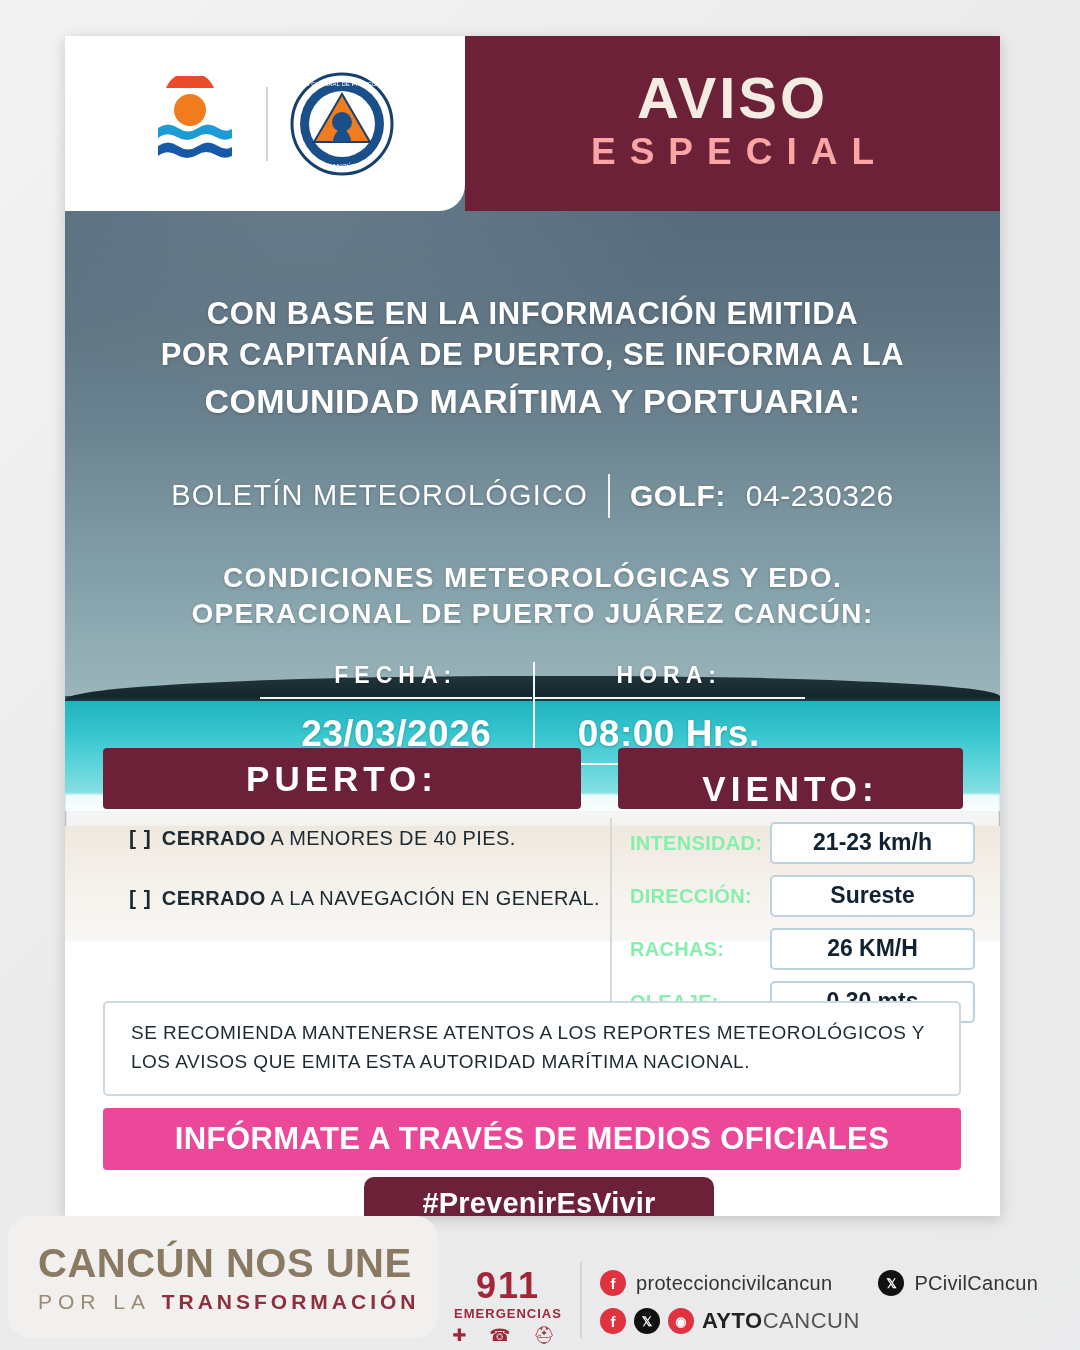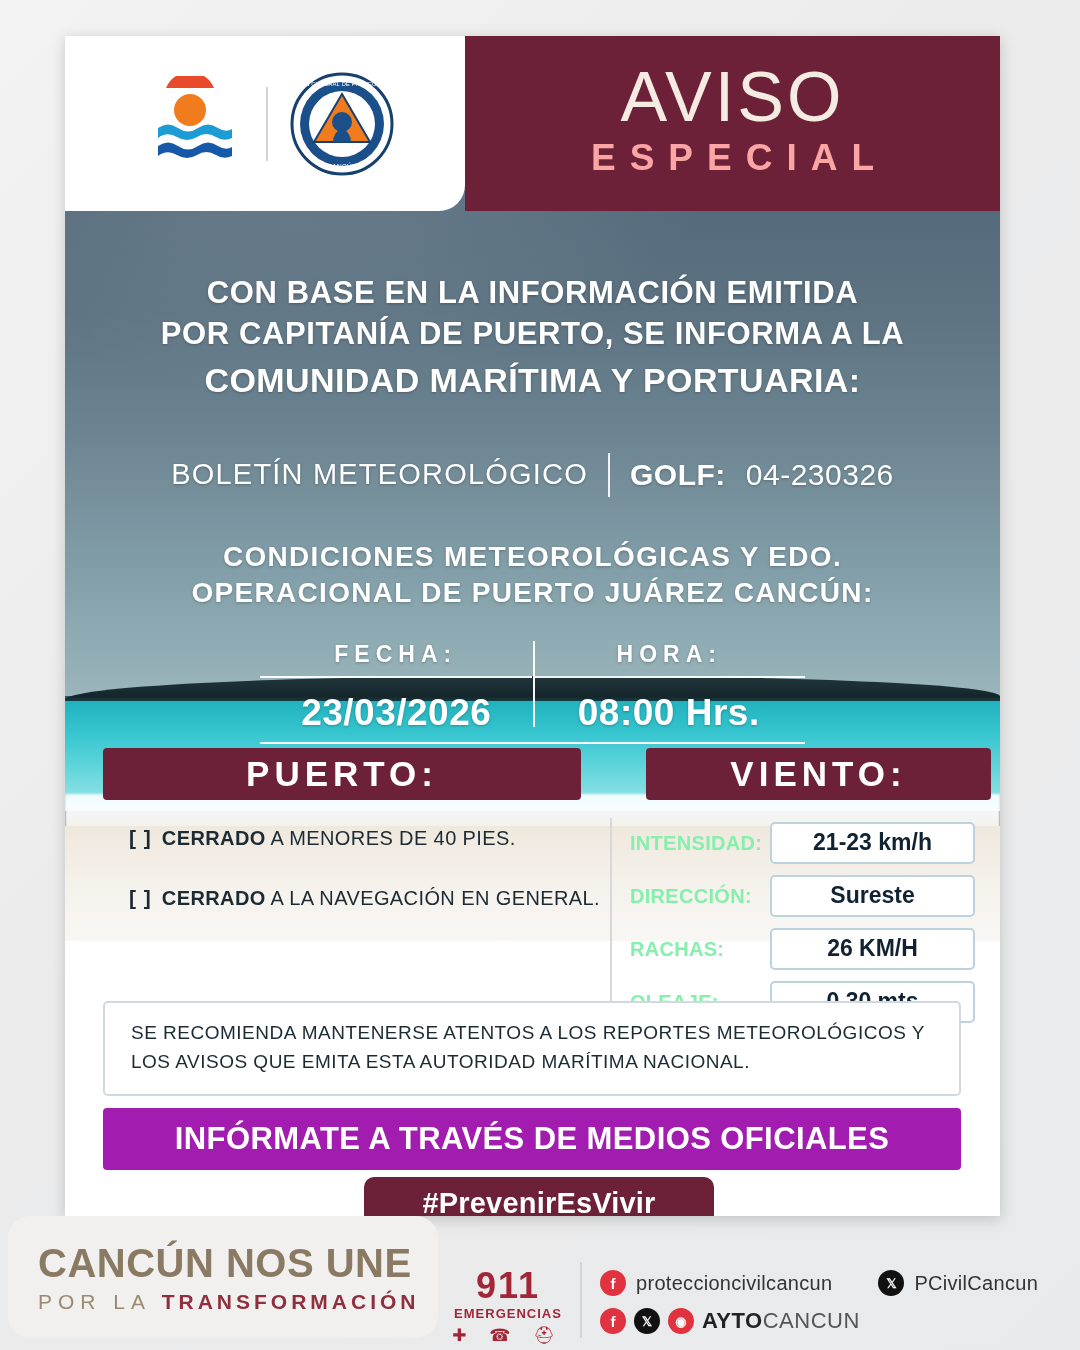--- a/index.html
+++ b/index.html
@@ -121,40 +121,40 @@
     width: 535px;
     height: 175px;
     background: #6d2138;
     display: flex;
     flex-direction: column;
     align-items: center;
     justify-content: center;
   }
   .aviso-title {
     color: #f4ece2;
-    font-size: 70px;
-    font-weight: normal;
+    font-size: 58px;
+    font-weight: bold;
     letter-spacing: 3px;
     line-height: 0.95;
     margin-top: -4px;
   }
   .aviso-sub {
     color: #fca5a5;
     font-size: 37px;
     font-weight: bold;
     letter-spacing: 14px;
     margin-top: 6px;
     margin-left: 14px;
   }
 
   
   .upper {
     position: absolute;
     left: 0;
-    top: 162px;
+    top: 183px;
     width: 100%;
     padding: 0;
     color: #ffffff;
   }
   .intro {
     margin: 75px 0 0 0;
     text-align: center;
     line-height: 1.32;
   }
   .intro .l1, .intro .l2 {
@@ -256,35 +256,35 @@
   }
   .dt-underline {
     margin-top: 8px;
     height: 2px;
     background: rgba(255,255,255,0.95);
   }
 
   
   .banner {
     position: absolute;
-    height: 52px;
+    height: 61px;
     background: #6d2138;
     display: flex;
     align-items: center;
     justify-content: center;
     border-radius: 4px;
   }
   .banner span {
     color: #ffffff;
     font-size: 35px;
     font-weight: bold;
     letter-spacing: 5px;
   }
   #banner-puerto { left: 38px; top: 712px; width: 478px; }
-  #banner-viento { left: 581px; top: 712px; width: 345px; }
+  #banner-viento { left: 553px; top: 712px; width: 345px; align-items: flex-end; }
 
   
   .puerto-list {
     position: absolute;
     left: 42px;
     top: 790px;
     width: 495px;
     color: #1b2a33;
   }
   .p-row {
@@ -369,21 +369,21 @@
     letter-spacing: 0.5px;
     line-height: 1.5;
     background: #ffffff;
   }
   .informate {
     position: absolute;
     left: 38px;
     top: 1072px;
     width: 858px;
     height: 62px;
-    background: #a21caf;
+    background: #ec4899;
     border-radius: 4px;
     display: flex;
     align-items: center;
     justify-content: center;
   }
   .informate span {
     color: #ffffff;
     font-size: 31px;
     font-weight: bold;
     letter-spacing: 0.4px;

